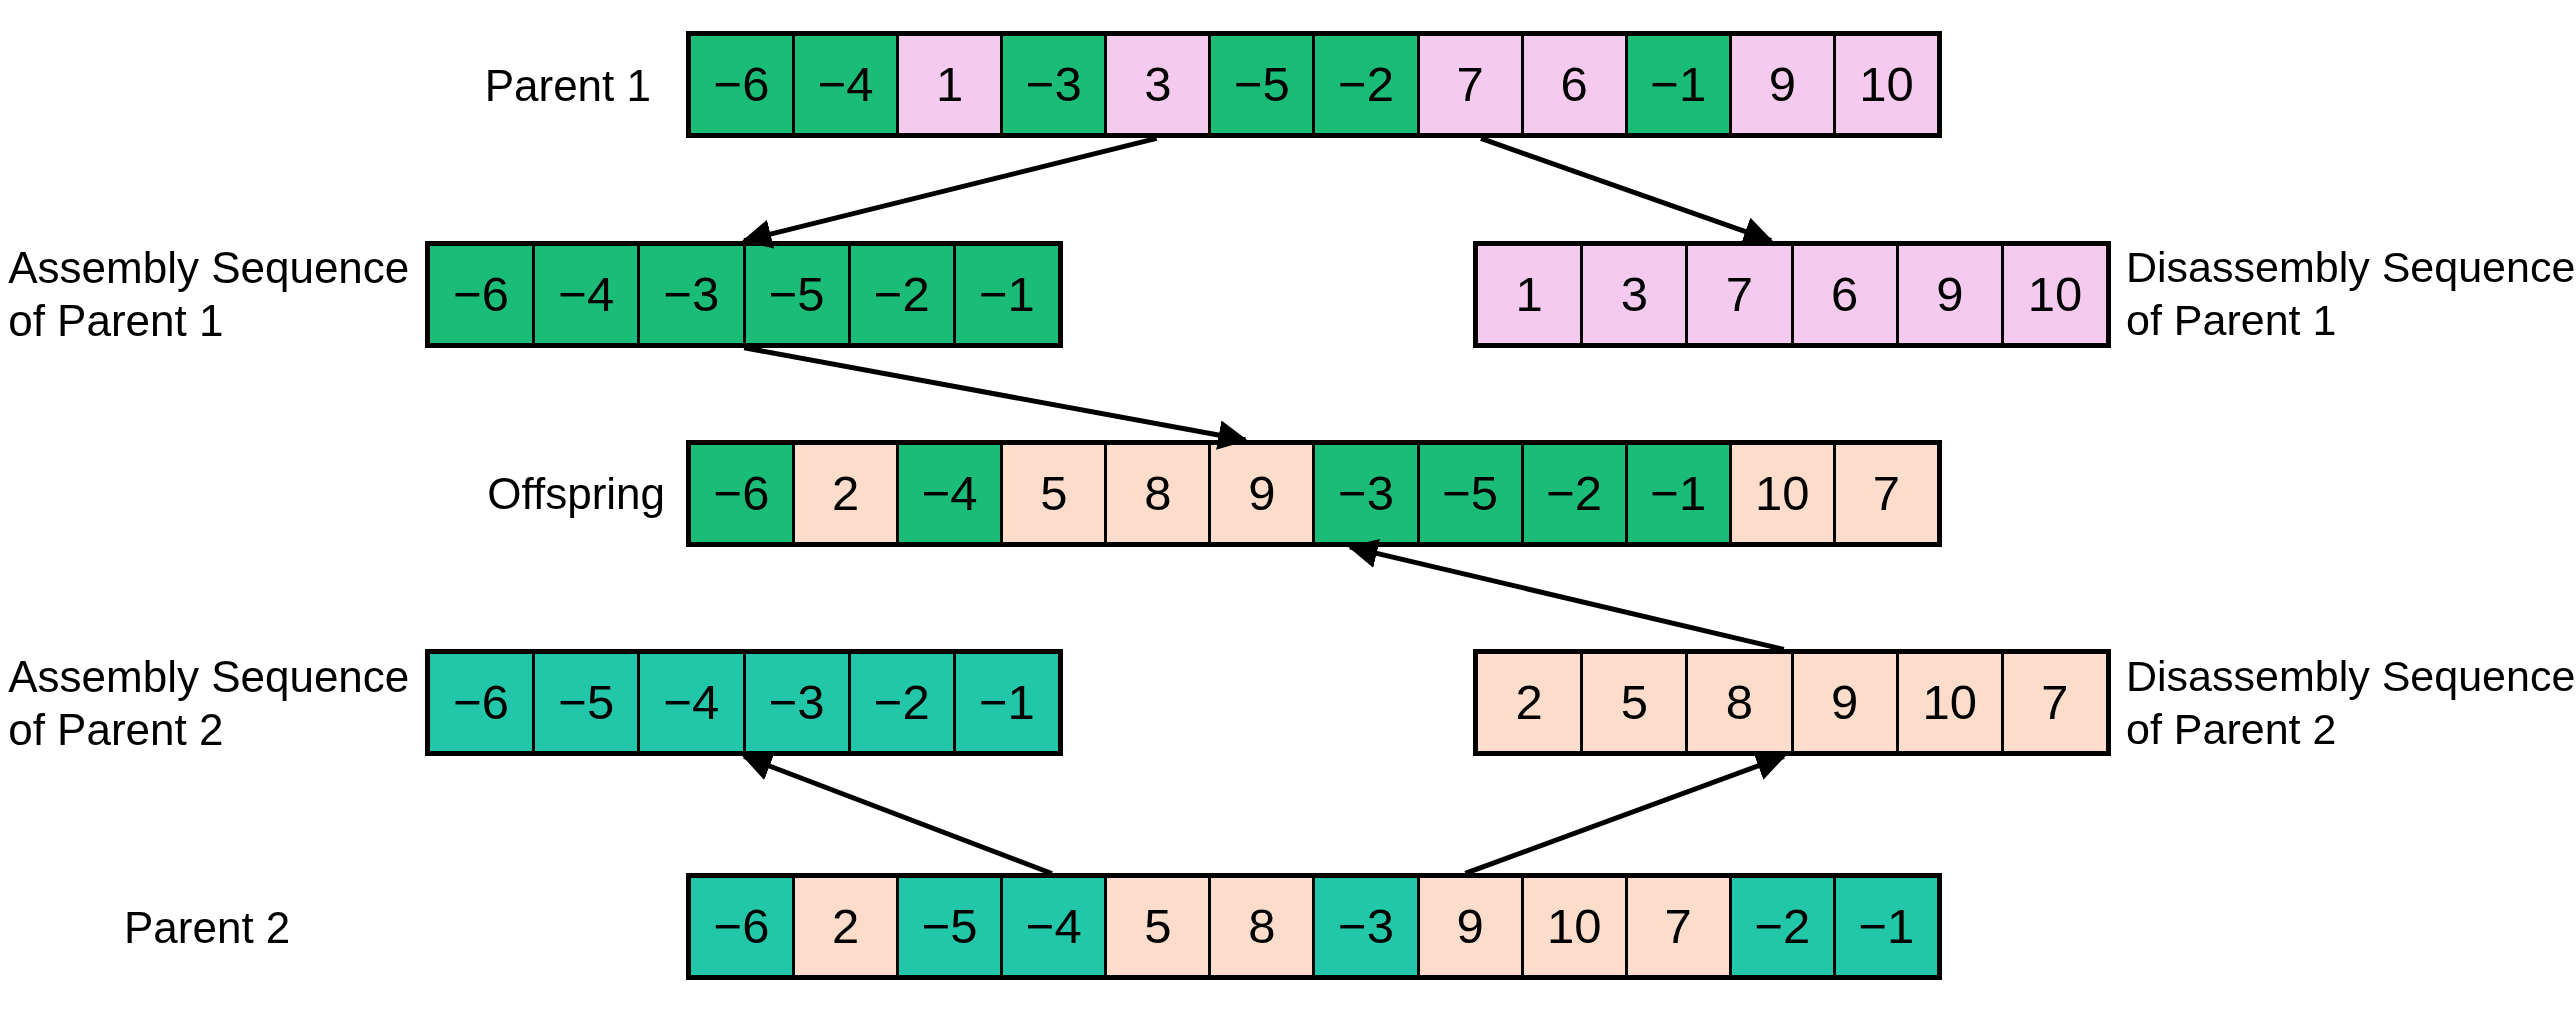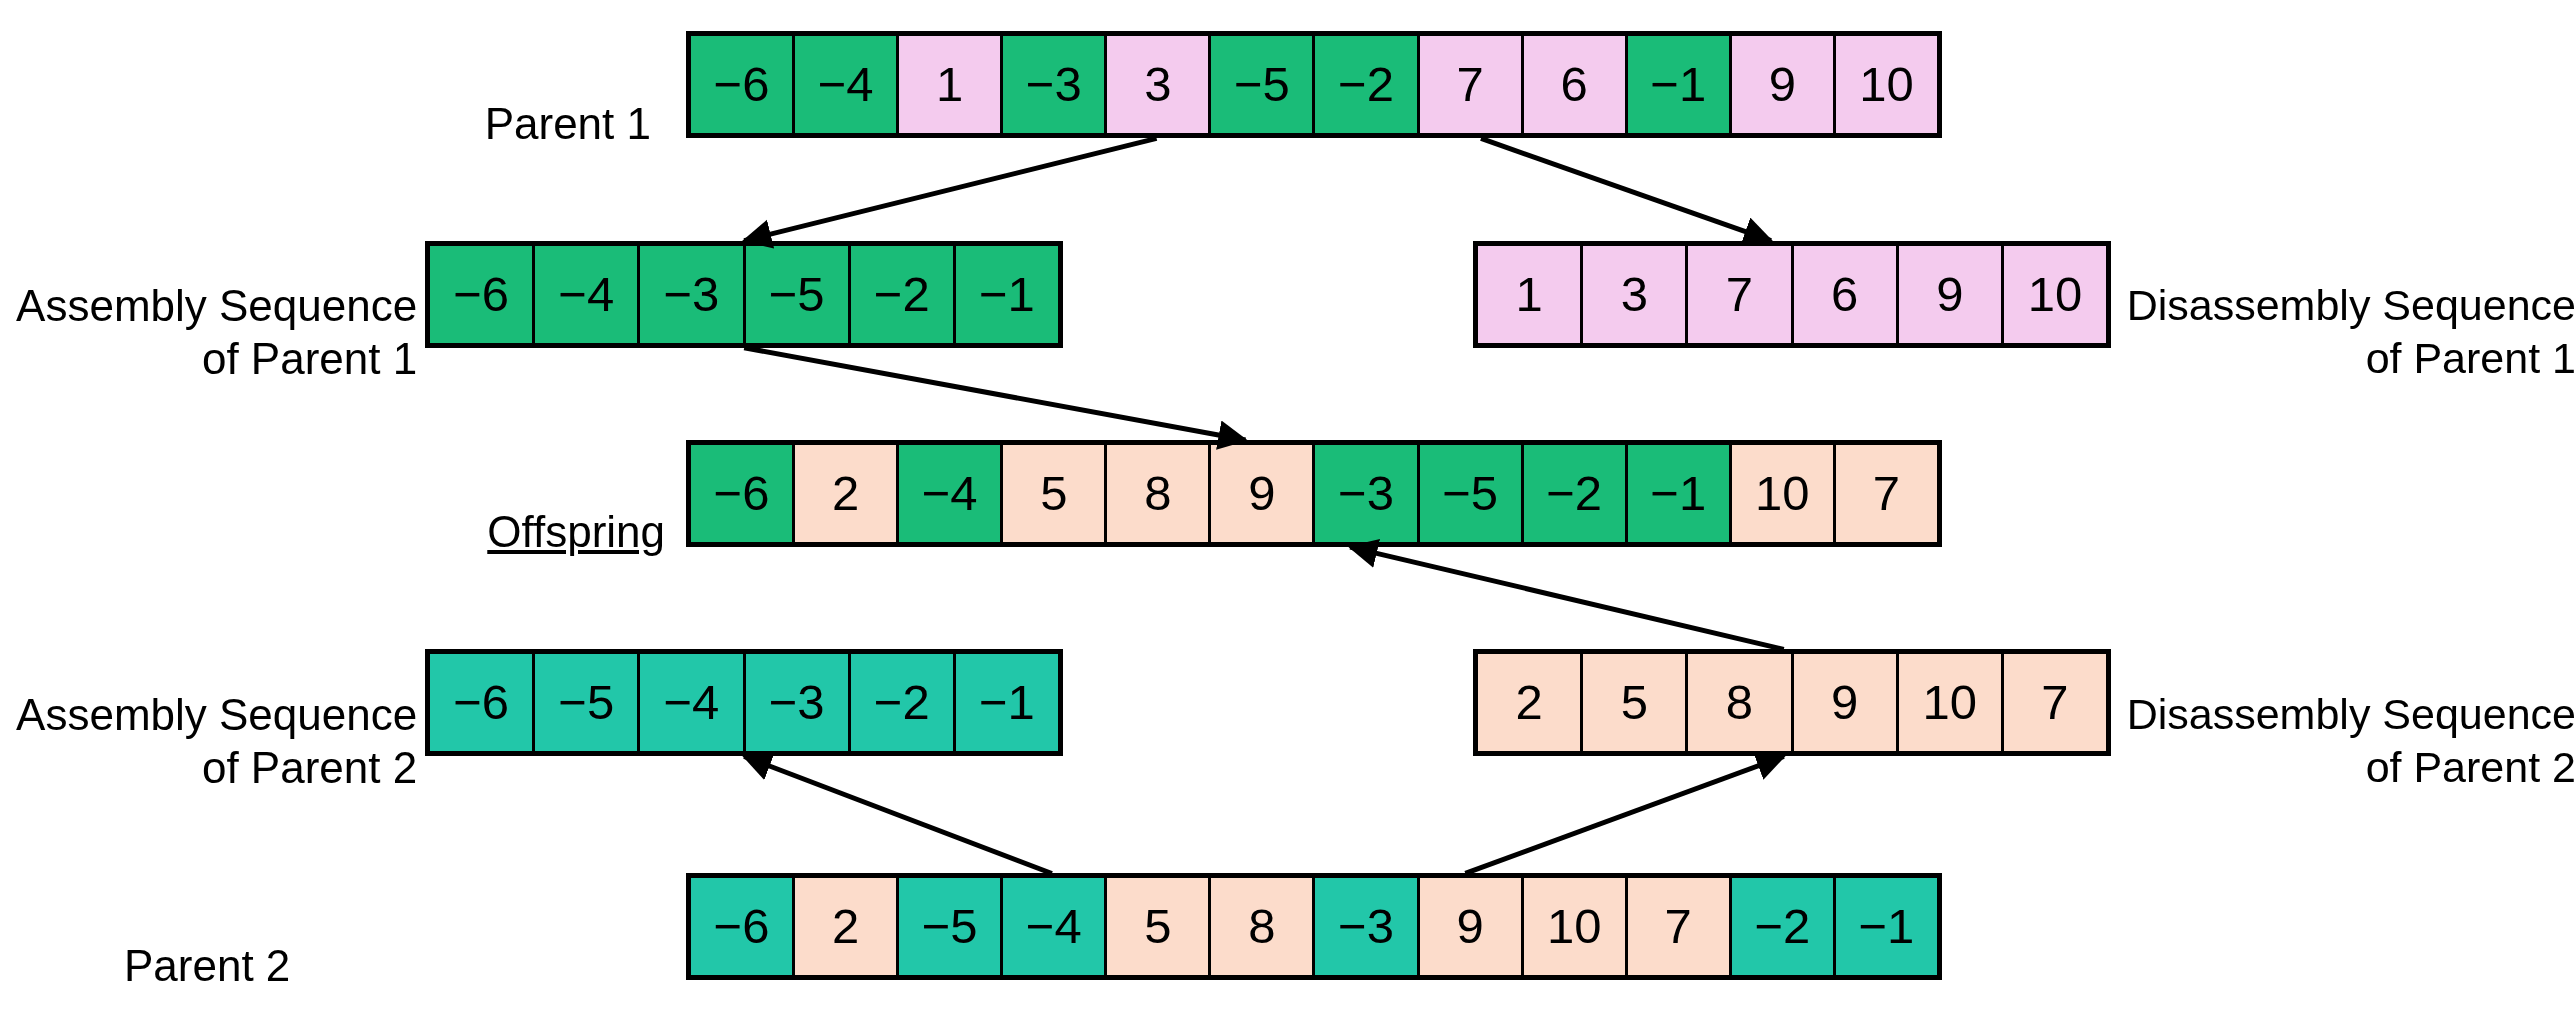--- a/index.html
+++ b/index.html
@@ -27,27 +27,26 @@
     font-size:49px;
     line-height:1;
     box-sizing:border-box;
   }
   .cell:last-child{border-right:none;}
   .label{
     position:absolute;
     font-size:44px;
     line-height:53px;
     white-space:nowrap;
-    margin-top:38px;
   }
-  .label.two-line{white-space:normal;text-align:right;}
+  .label.two-line{white-space:normal;text-align:left;}
   #lbl-parent1   {left:124px; width:527px; top:59px;   text-align:right;}
   #lbl-assembly1 {left:8.2px;  width:409px; top:241px;}
   #lbl-disassembly1{left:2126px;width:450px;top:241px; font-size:43px;}
-  #lbl-offspring {left:138px; width:527px; top:467px;  text-align:right;text-decoration:underline;}
+  #lbl-offspring {left:138px; width:527px; top:467px;  text-align:right;}
   #lbl-assembly2 {left:8.2px;  width:409px; top:650px;}
   #lbl-disassembly2{left:2126px;width:450px;top:650px; font-size:43px;}
   #lbl-parent2   {left:124px; width:527px; top:901px; text-align:left;}
   #arrow-layer{position:absolute;left:0;top:0;}
 </style>
 </head>
 <body>
 
 <div id="canvas">
 

